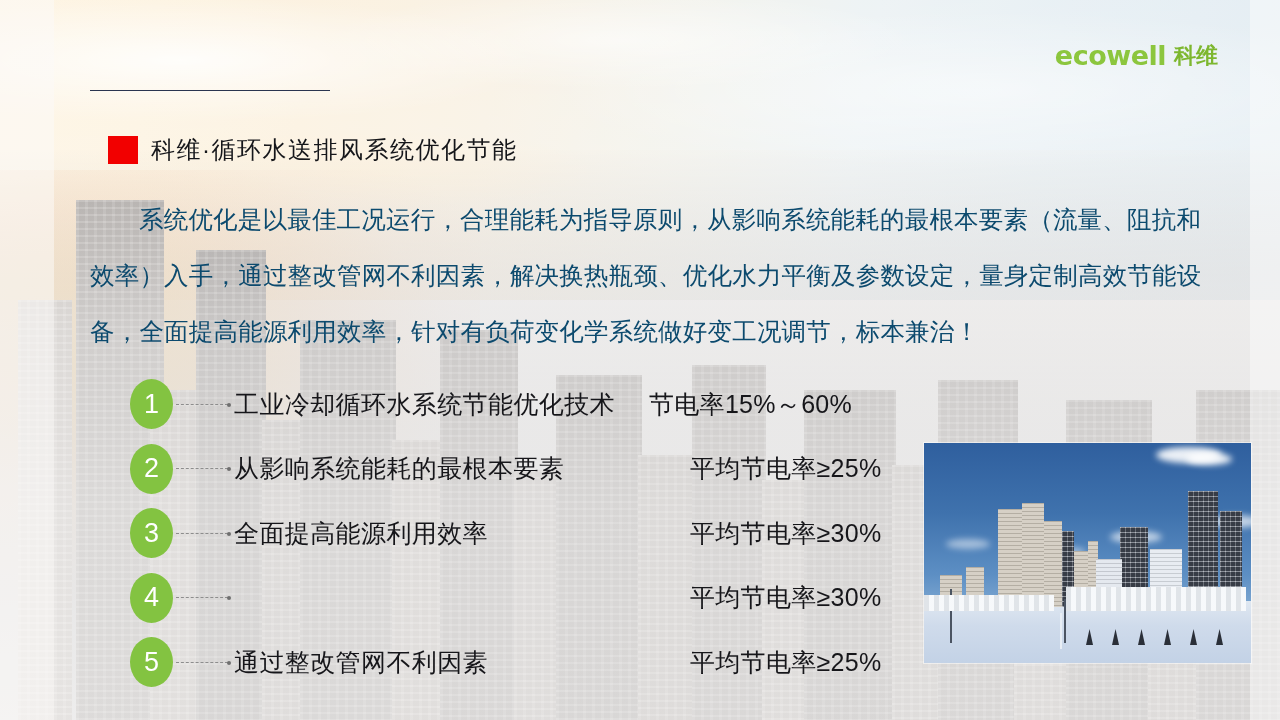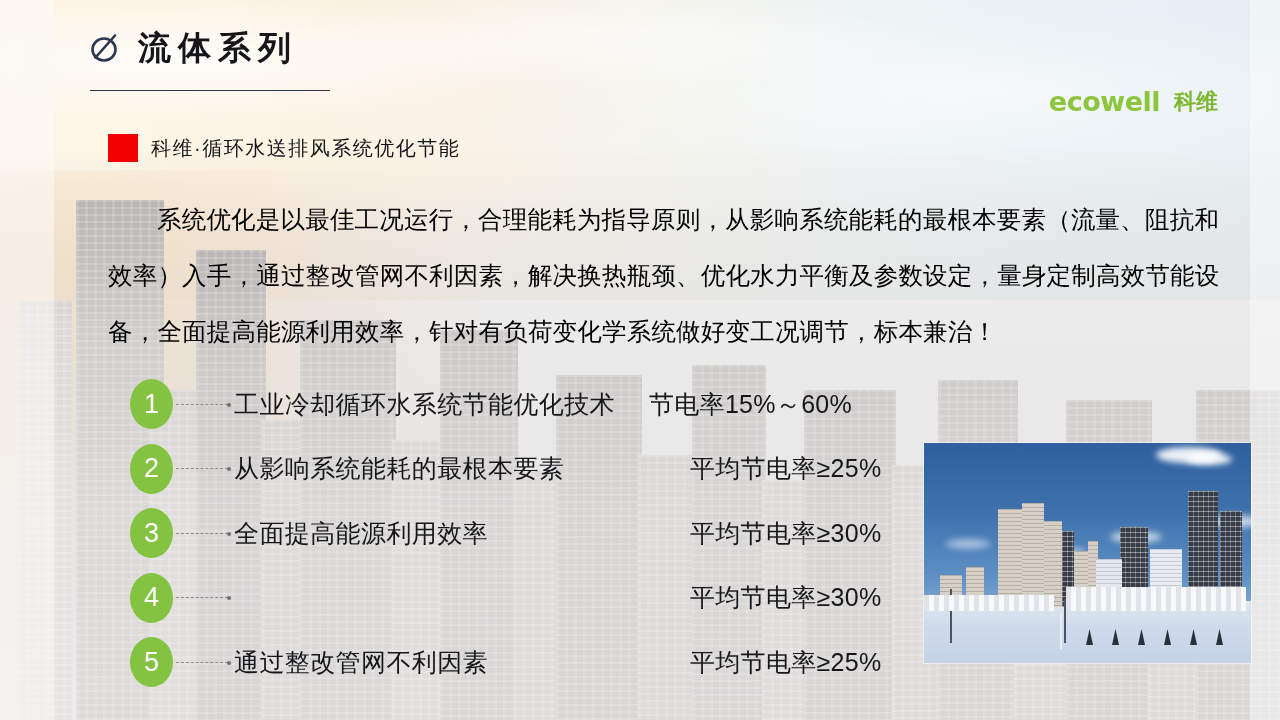--- a/index.html
+++ b/index.html
@@ -73,40 +73,40 @@
   .title-icon { width:34px; height:34px; display:block; }
   .title-text {
     font-size:33px; font-weight:bold; color:#16161a;
     letter-spacing:7px; line-height:1; white-space:nowrap;
   }
   .title-rule {
     position:absolute; left:90px; top:90px; width:240px; height:0;
     border-top:1.6px solid #2a3550;
   }
 
-  .logo { position:absolute; right:62px; top:42px; display:flex; align-items:center; gap:14px;margin-top:46px; }
+  .logo { position:absolute; right:62px; top:42px; display:flex; align-items:center; gap:8px; }
   .logo-en {
     font-size:27px; font-weight:bold; color:#8CC63E;
     letter-spacing:-.5px; line-height:1;
     font-family:"DejaVu Sans","Liberation Sans",sans-serif;
   }
   .logo-cn { font-size:22px; font-weight:bold; color:#7DB72F; line-height:1; letter-spacing:0px; }
 
   
   .subtitle-row { position:absolute; left:108px; top:134px; display:flex; align-items:center; gap:13px; }
   .subtitle-marker { width:30px; height:28px; background:#F20000; display:block; }
   .subtitle-text {
-    font-size:20px; color:#15161a; letter-spacing:1.5px; white-space:nowrap;
+    font-size:24px; color:#15161a; letter-spacing:1.5px; white-space:nowrap;
     font-weight:500;
   }
 
   
   .para {
-    position:absolute; left:108px; top:192px; width:1132px;
-    font-size:24.5px; color:#000000; line-height:56px;
+    position:absolute; left:90px; top:192px; width:1132px;
+    font-size:24.5px; color:#0c4a6e; line-height:56px;
     letter-spacing:.2px;
   }
   .para p { text-indent:2em; }
 
   
   .list { position:absolute; left:130px; top:372px; width:800px; }
   .row { position:relative; height:64.5px; display:flex; align-items:center; }
   .num {
     width:43px; height:50px; border-radius:50%;
     background:#83C341; color:#ffffff;
@@ -198,27 +198,20 @@
       <div class="b" style="left:1196px;width:84px;  height:330px; background-color:#817a76;"></div>
     </div>
 
     <div class="bg-wash"></div>
     <div class="bg-panel-left"></div>
     <div class="bg-panel-right"></div>
   </div>
 
   <div class="header">
 
-    <div class="title-row">
-      <svg class="title-icon" viewBox="0 0 34 34">
-        <ellipse cx="16" cy="19.5" rx="11.5" ry="11" fill="none" stroke="#2b3653" stroke-width="2.6"></ellipse>
-        <line x1="7.5" y1="27.5" x2="27" y2="5.5" stroke="#2b3653" stroke-width="2.6" stroke-linecap="round"></line>
-      </svg>
-      <span class="title-text">流体系列</span>
-    </div>
     <div class="title-rule"></div>
 
     <div class="logo">
       <span class="logo-en">ecowell</span>
       <span class="logo-cn">科维</span>
     </div>
   </div>
 
   <div class="subtitle-row">
     <span class="subtitle-marker"></span>

